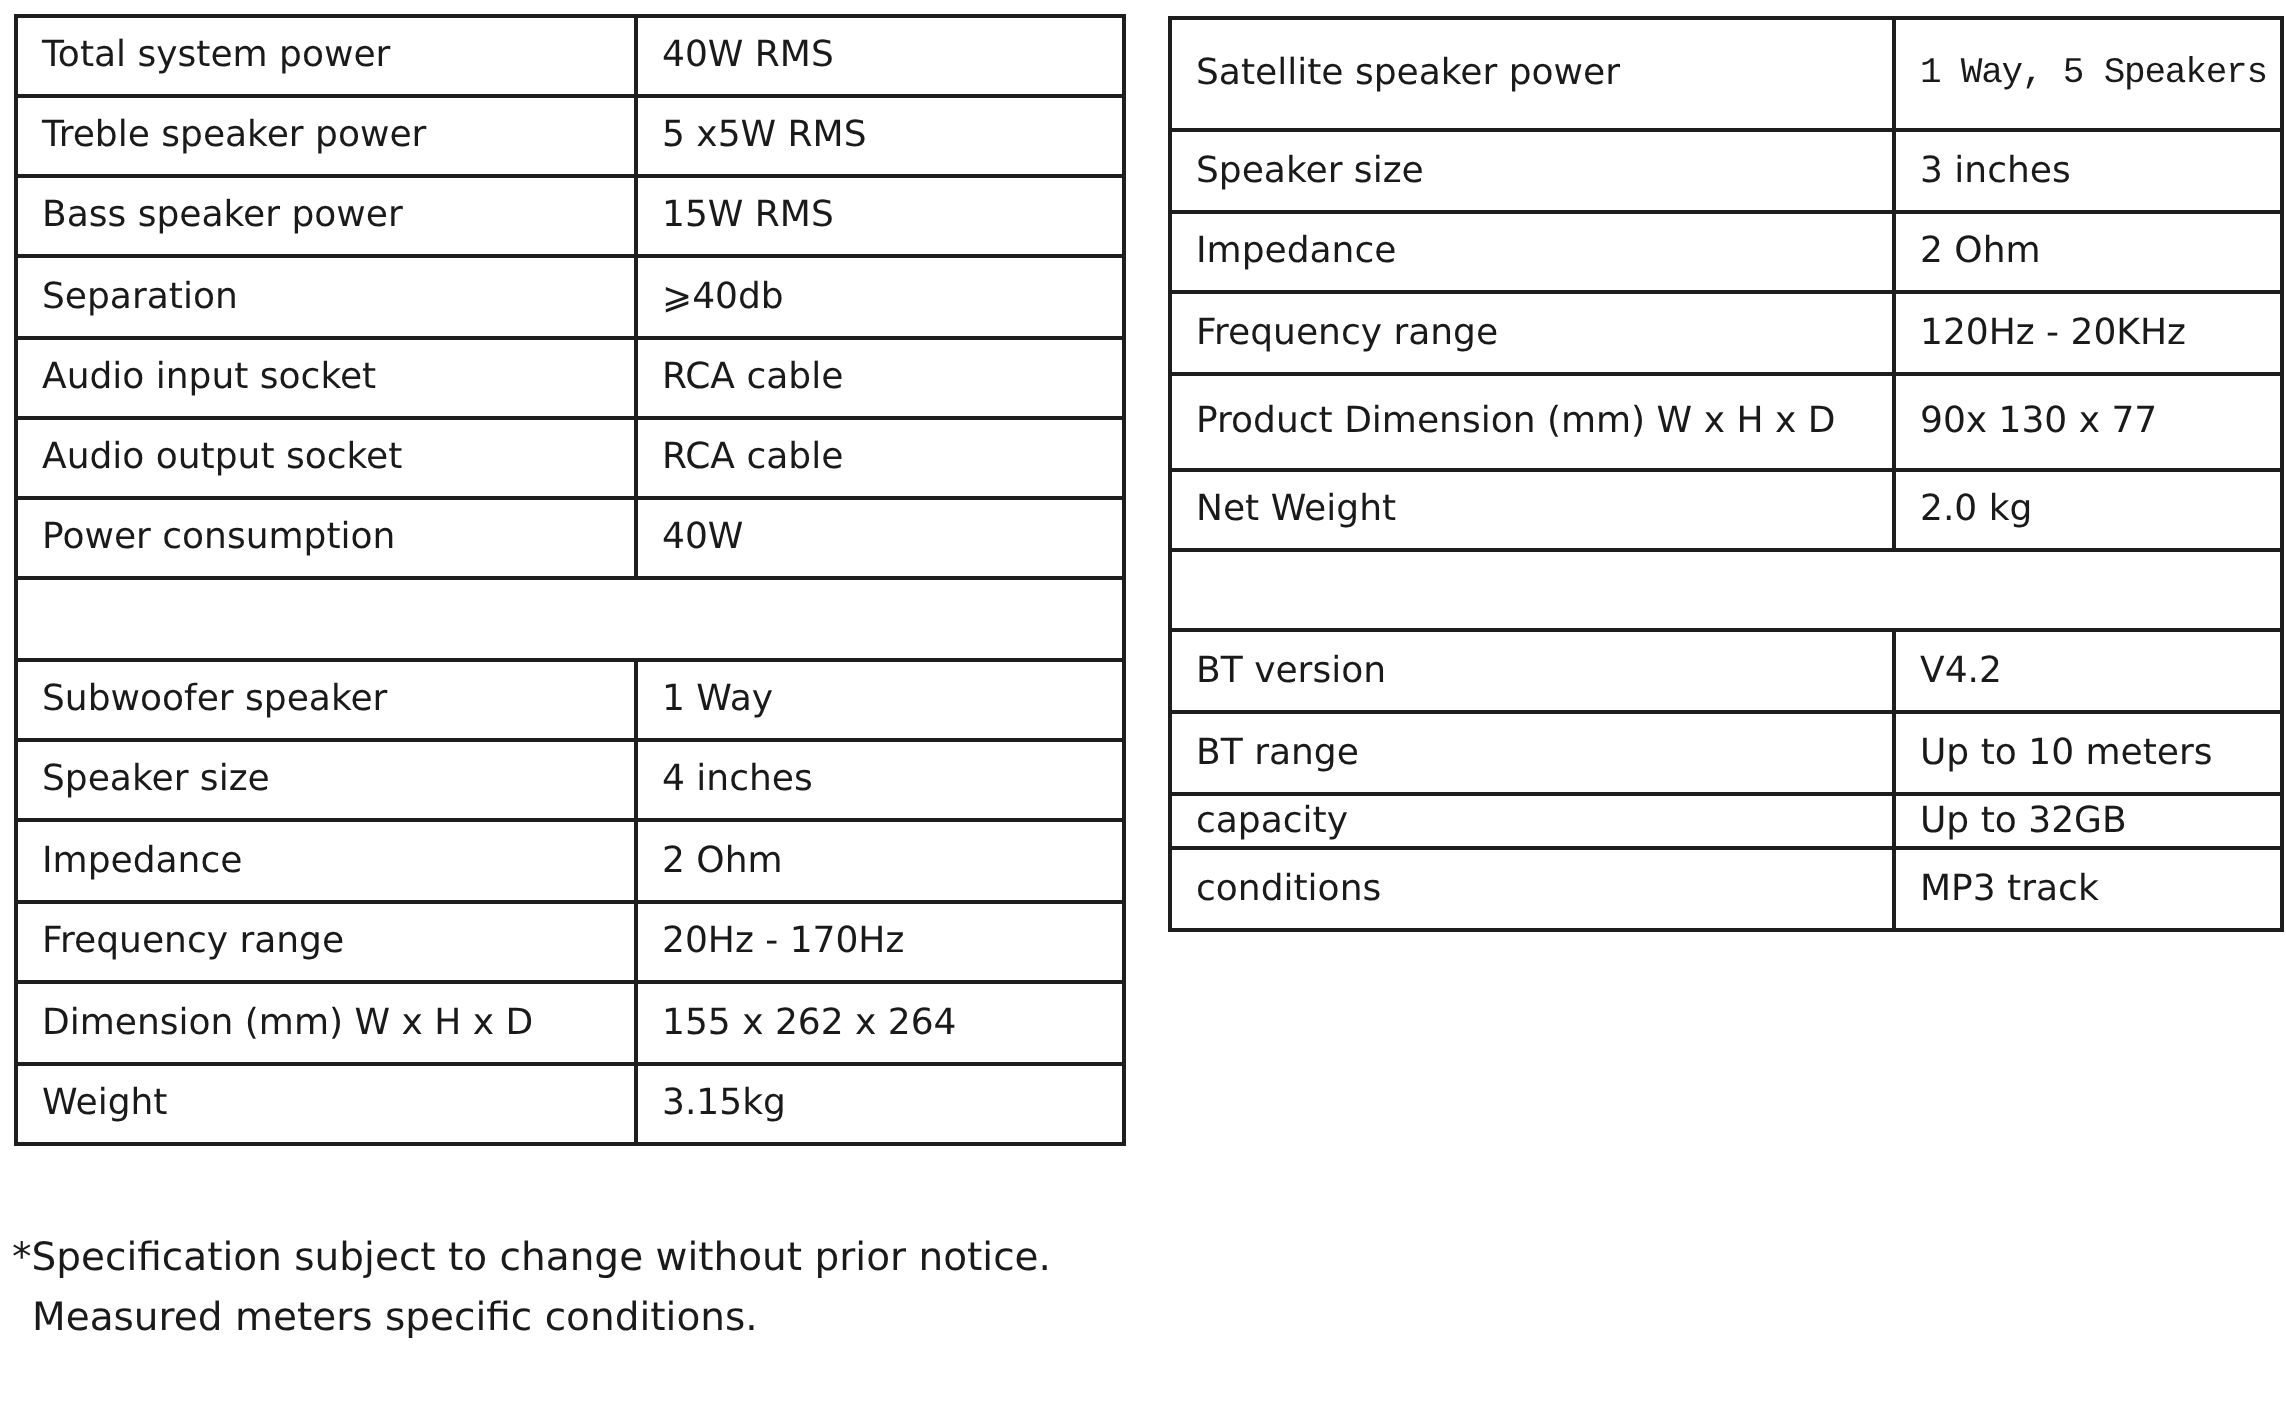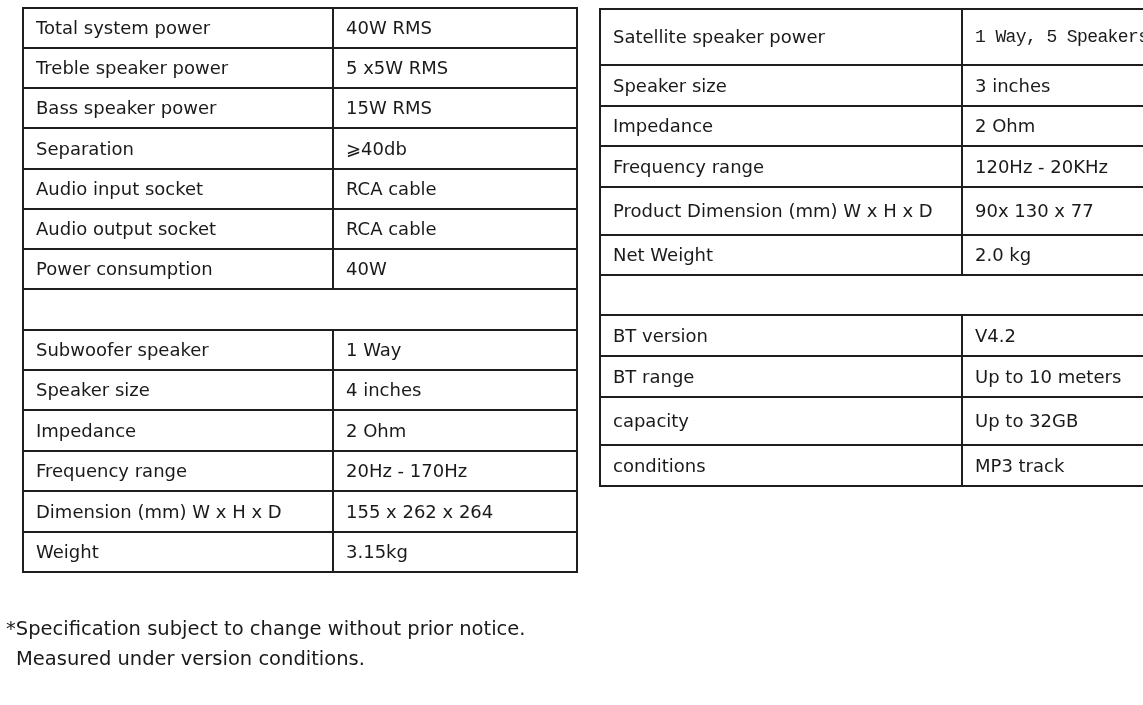--- a/index.html
+++ b/index.html
@@ -12,21 +12,20 @@
     height: 705px;
     position: relative;
     overflow: hidden;
     font-family: "DejaVu Sans", "Liberation Sans", sans-serif;
     color: #1a1a1a;
   }
   .spec-table {
     position: absolute;
     border-collapse: collapse;
     table-layout: fixed;
-    margin-left: 15px;
   }
   .spec-table td {
     border: 2px solid #1e1e1e;
     padding: 0 0 0 12px;
     font-size: 18px;
     line-height: 1;
     white-space: nowrap;
     vertical-align: middle;
     overflow: hidden;
   }
@@ -164,27 +163,27 @@
       <td class="blank" colspan="2"></td>
     </tr>
     <tr style="height:41px">
       <td>BT version</td>
       <td>V4.2</td>
     </tr>
     <tr style="height:41px">
       <td>BT range</td>
       <td>Up to 10 meters</td>
     </tr>
-    <tr style="height:48px">
+    <tr style="height:27px">
       <td>capacity</td>
       <td>Up to 32GB</td>
     </tr>
     <tr style="height:41px">
       <td>conditions</td>
       <td>MP3 track</td>
     </tr>
   </tbody>
 </table>
 
 <div class="footnote">
   <div>*Specification subject to change without prior notice.</div>
-  <div class="line2">Measured under version conditions.</div>
+  <div class="line2">Measured meters specific conditions.</div>
 </div>
 
 </body></html>

